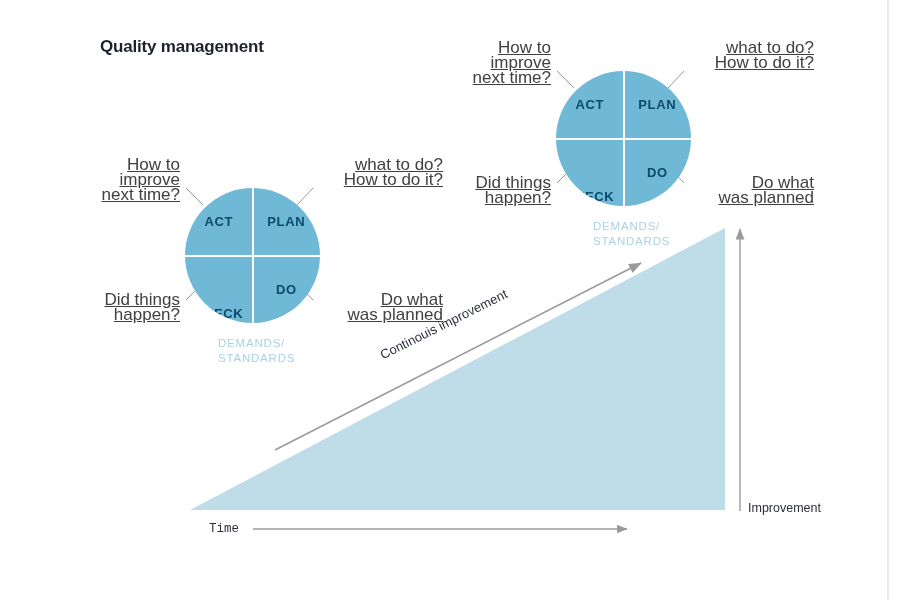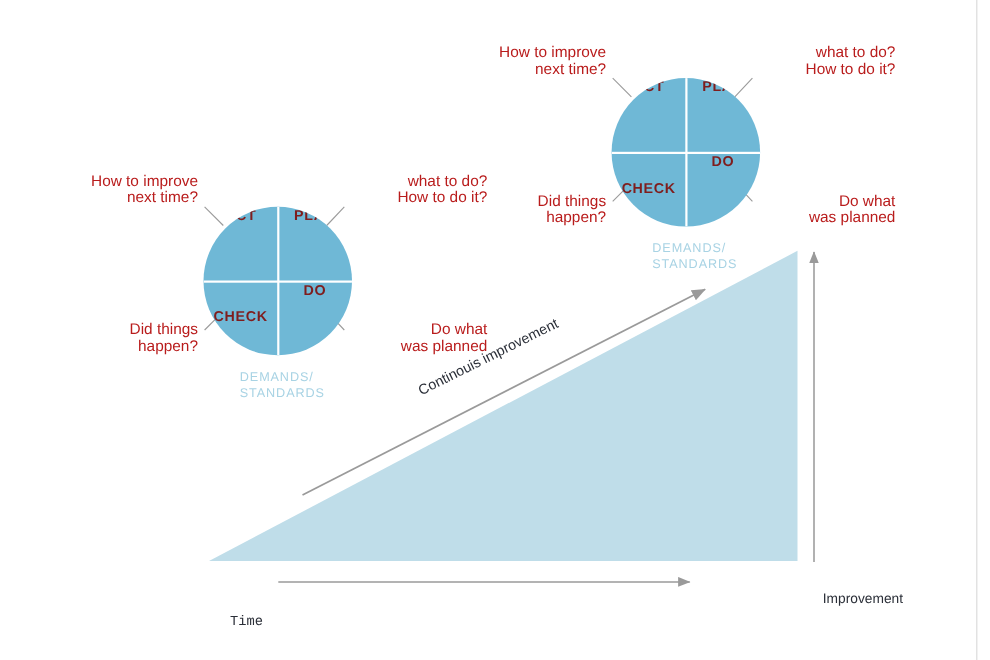--- a/index.html
+++ b/index.html
@@ -17,24 +17,25 @@
   }
   #svg-layer {
     position: absolute;
     left: 0;
     top: 0;
     width: 900px;
     height: 600px;
   }
   .txt {
     position: absolute;
-    color: #b91c1c;
-    font-size: 14px;
+    color: #404040;
+    font-size: 17px;
     line-height: 15px;
     white-space: pre-line;
+    text-decoration: underline;
   }
   #page-title {
     position: absolute;
     left: 100px;
     top: 37px;
     font-size: 17px;
     font-weight: bold;
     color: #1d222b;
     letter-spacing: -0.2px;
   }
@@ -51,61 +52,61 @@
     position: absolute;
     background: #ffffff;
   }
   .wheel .vline { left: 50%; top: 0; width: 2px; height: 100%; margin-left: -1px; }
   .wheel .hline { top: 50%; left: 0; height: 2px; width: 100%; margin-top: -1px; }
   .quad {
     position: absolute;
     width: 50%;
     height: 50%;
     display: flex;
-    align-items: flex-start;
+    align-items: center;
     justify-content: center;
-    color: #7f1d1d;
+    color: #0c4a6e;
     font-weight: bold;
     letter-spacing: 0.6px;
   }
   .q-act   { left: 0;   top: 0;   }
   .q-plan  { left: 50%; top: 0;   }
   .q-check { left: 0;   top: 50%; margin-top: 24px; }
   .q-do    { left: 50%; top: 50%; }
 
   .demands {
     position: absolute;
     color: #a8d3e4;
     font-size: 11.5px;
     line-height: 15px;
     letter-spacing: 0.8px;
     white-space: pre-line;
   }
   .axis-label {
     position: absolute;
     color: #2b2f38;
     font-size: 12.5px;
-    margin-top: 36px;
   }
   #continuous-improvement-label {
     position: absolute;
     left: 381px;
     top: 348px;
     font-size: 13px;
     color: #2b2f38;
     transform: rotate(-26.5deg);
     transform-origin: left center;
     white-space: nowrap;
   }
 </style>
 </head>
 <body>
 
 <div id="canvas">
 
+  <div id="page-title">Quality management</div>
 
   <svg id="svg-layer" viewBox="0 0 900 600" xmlns="http://www.w3.org/2000/svg">
     <defs>
       <marker id="arrowhead-gray" markerWidth="9" markerHeight="9" refX="7.5" refY="3.2" orient="auto" markerUnits="strokeWidth">
         <path d="M0,0 L8,3.2 L0,6.4 z" fill="#9a9a9a"></path>
       </marker>
     </defs>
 
     <line x1="888" y1="0" x2="888" y2="600" stroke="#d8d8d8" stroke-width="1"></line>
 

